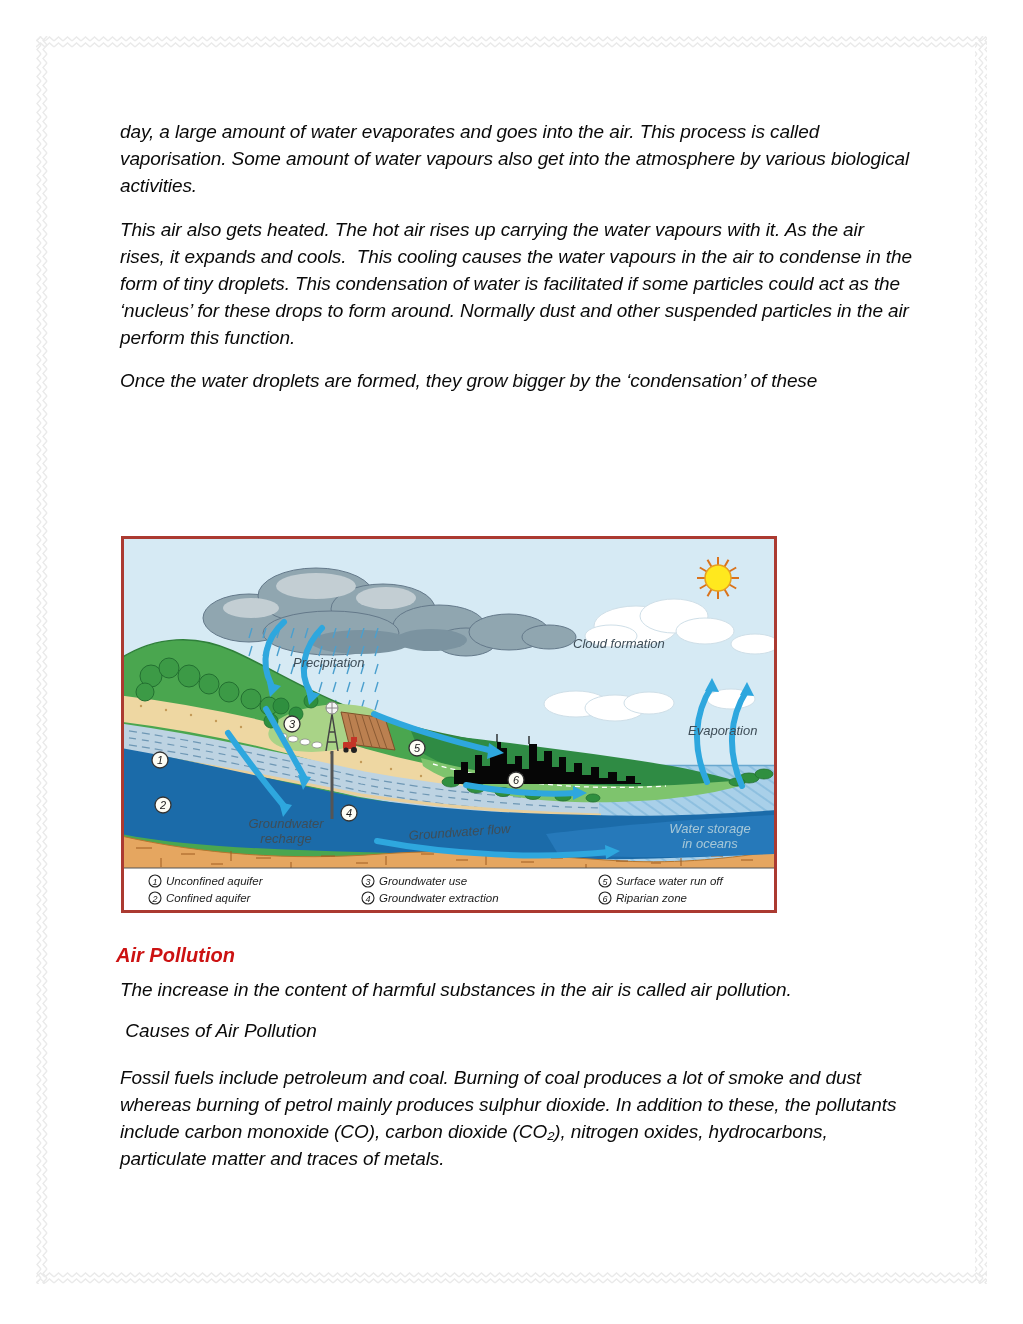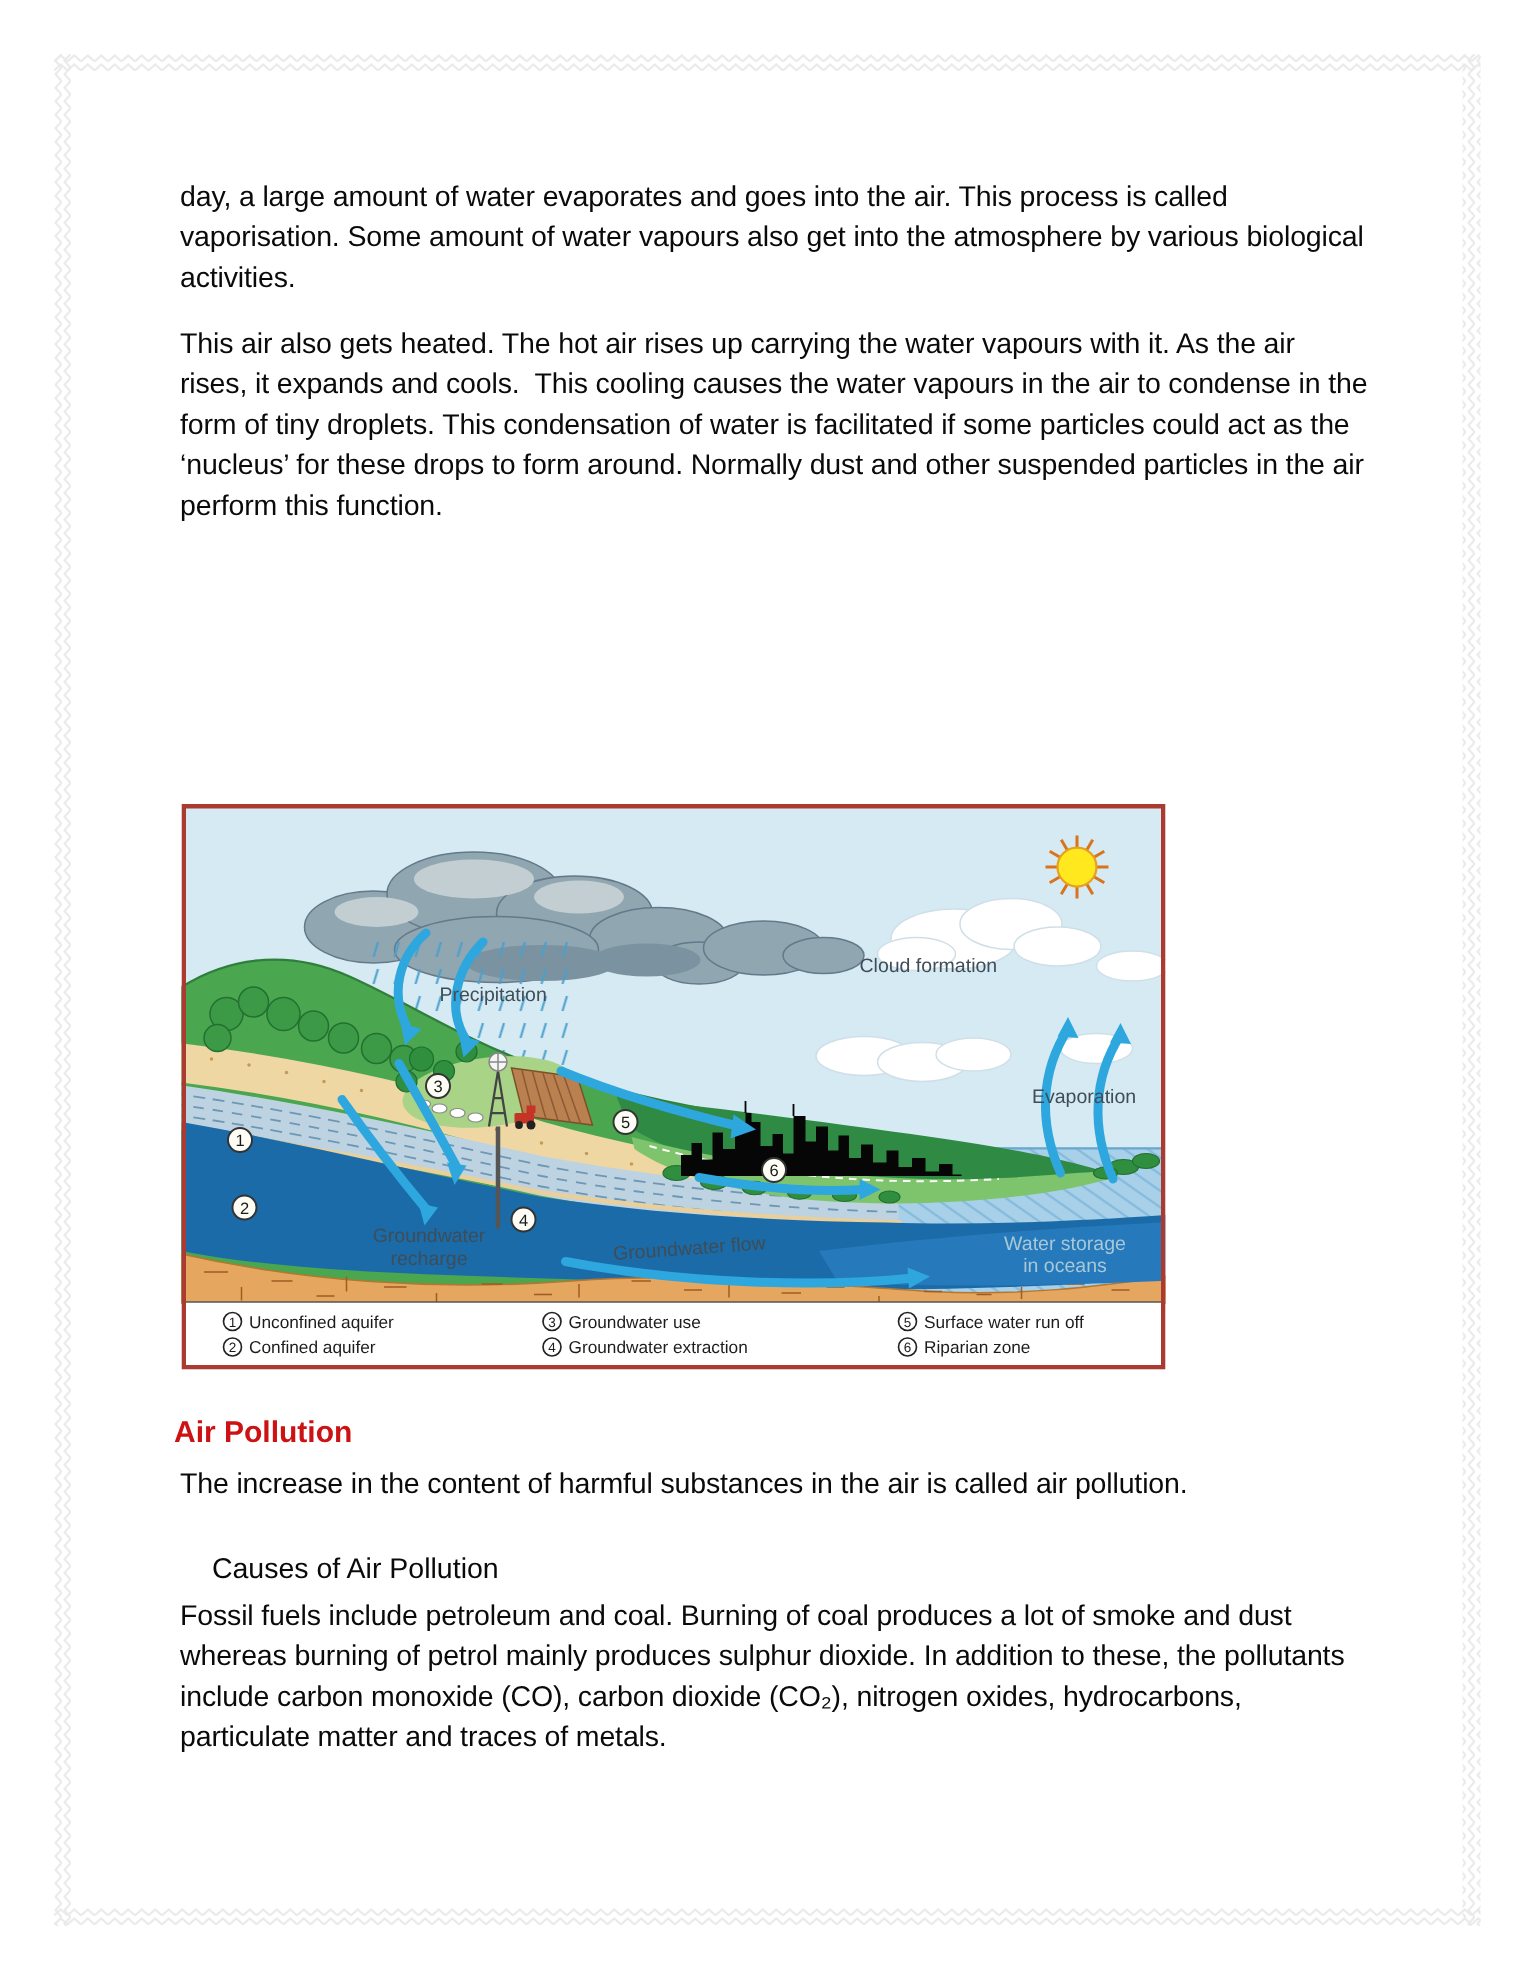--- a/index.html
+++ b/index.html
@@ -1,32 +1,32 @@
 <!DOCTYPE html>
 <html><head>
 <meta charset="utf-8">
 <style>
   html,body { margin:0; padding:0; background:#fff; }
   .page {
     position:relative; width:1023px; height:1324px; background:#ffffff;
-    font-family:"Liberation Sans", sans-serif; color:#0a0a0a; overflow:hidden;
+    font-family:"Liberation Sans", sans-serif; color:#0a0a0a; overflow:hidden;font-style:italic;
   }
   .frame-svg { position:absolute; left:0; top:0; pointer-events:none; }
   .para {
     position:absolute; left:120px; width:792px; margin:0;
     font-size:19px; line-height:27px; letter-spacing:-0.1px; white-space:pre-wrap;
   }
   .p1 { top:118px; }
   .p2 { top:216px; }
   .p3 { top:367px; }
   .p4 { top:409px; }
   .p5 { top:976px; }
   .p6 { top:1064px; }
   .h-air { position:absolute; left:104px; top:932px; margin:12px; font-size:20px; font-weight:bold; color:#cc1212; }
-  .h-causes { position:absolute; left:120px; top:1020px; margin:16px; font-size:19px; font-weight:normal; white-space:pre-wrap; }
+  .h-causes { position:absolute; left:120px; top:1020px; margin:0; font-size:19px; font-weight:normal; white-space:pre-wrap; }
   figure.diagram { position:absolute; left:121px; top:536px; margin:0; width:656px; height:377px; }
   .diagram svg text { font-family:"Liberation Sans", sans-serif; }
   .logo { position:absolute; left:833px; top:1204px; width:145px; height:62px; }
   .logo svg text { font-family:"Liberation Sans", sans-serif; }
 </style>
 </head>
 <body>
 
 <div class="page">
 
@@ -40,20 +40,21 @@
       </pattern>
     </defs>
     <rect x="36" y="36" width="951" height="12" fill="url(#zh)"></rect>
     <rect x="36" y="1272" width="951" height="12" fill="url(#zh)"></rect>
     <rect x="36" y="36" width="12" height="1248" fill="url(#zv)"></rect>
     <rect x="975" y="36" width="12" height="1248" fill="url(#zv)"></rect>
   </svg>
 
   <p class="para p1">day, a large amount of water evaporates and goes into the air. This process is called vaporisation. Some amount of water vapours also get into the atmosphere by various biological activities.</p>
   <p class="para p2">This air also gets heated. The hot air rises up carrying the water vapours with it. As the air rises, it expands and cools.  This cooling causes the water vapours in the air to condense in the form of tiny droplets. This condensation of water is facilitated if some particles could act as the ‘nucleus’ for these drops to form around. Normally dust and other suspended particles in the air perform this function.</p>
+  <p class="para p3">Once the water droplets are formed, they grow bigger by the ‘condensation’ of these</p>
 
   <figure class="diagram">
     <svg viewBox="0 0 656 377" width="656" height="377">
       <defs>
         <pattern id="rainP" width="14" height="18" patternUnits="userSpaceOnUse">
           <path d="M5 2 l-3 10" stroke="#4a9fce" stroke-width="1.4" fill="none"></path>
         </pattern>
         <pattern id="hatchP" width="9" height="9" patternUnits="userSpaceOnUse" patternTransform="rotate(-55)">
           <rect width="9" height="9" fill="#a9d0e9"></rect>
           <line x1="1" y1="0" x2="1" y2="9" stroke="#7fb7da" stroke-width="1.3"></line>

